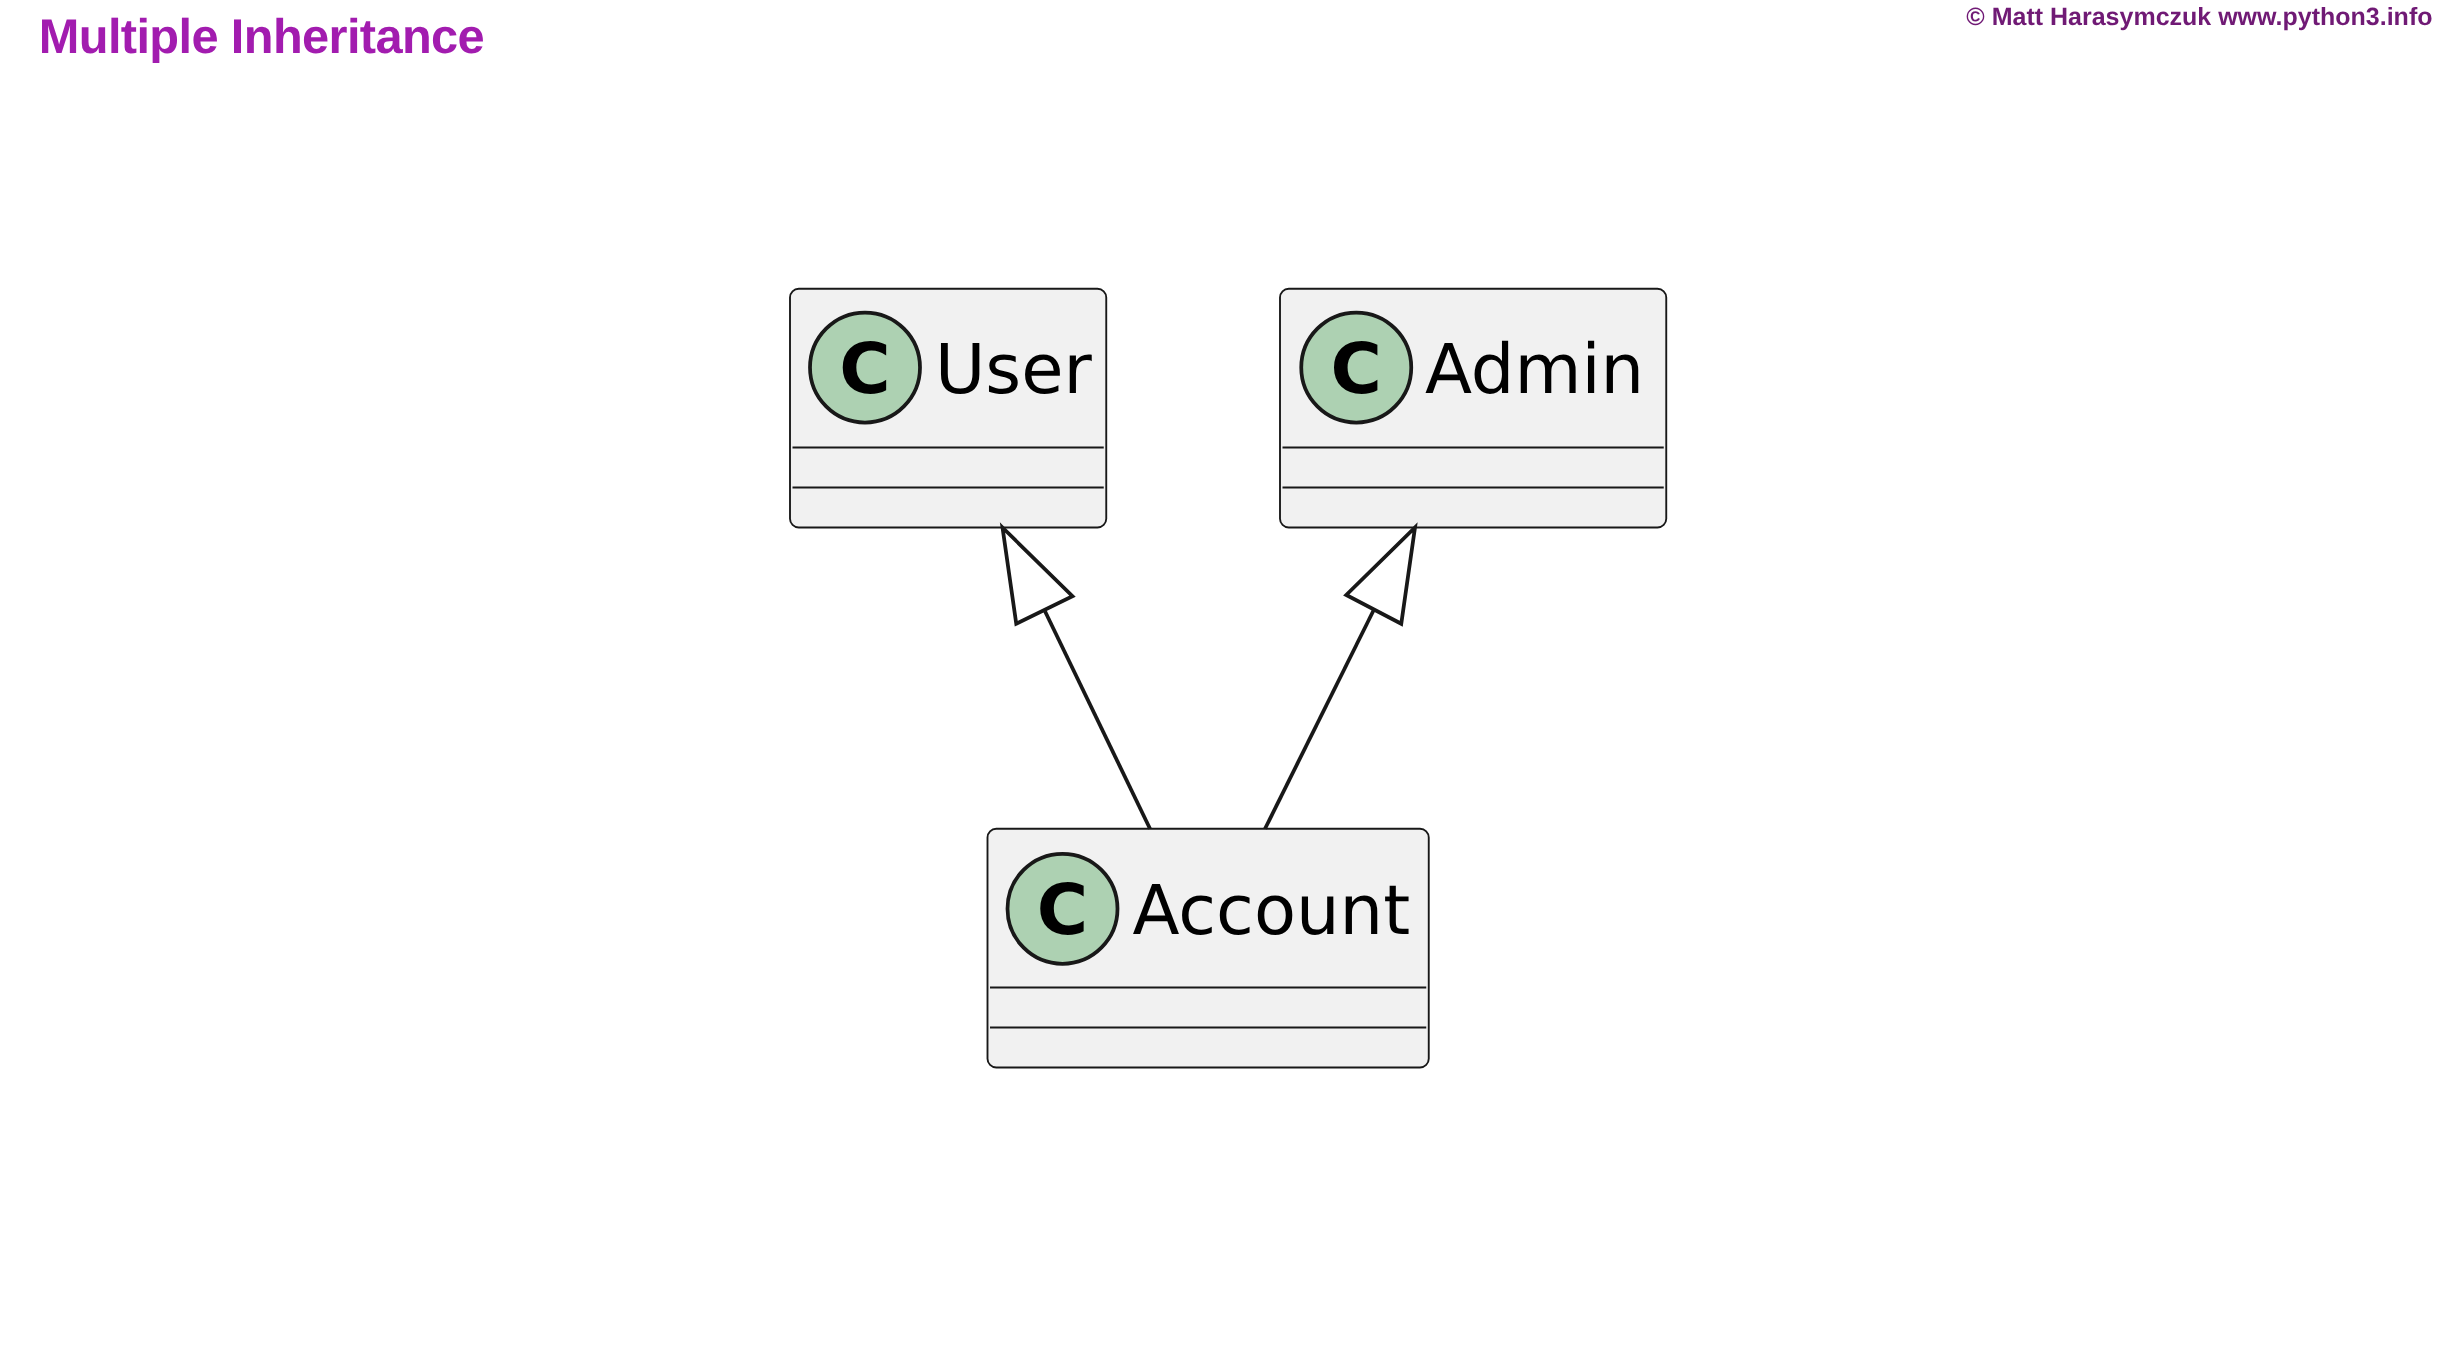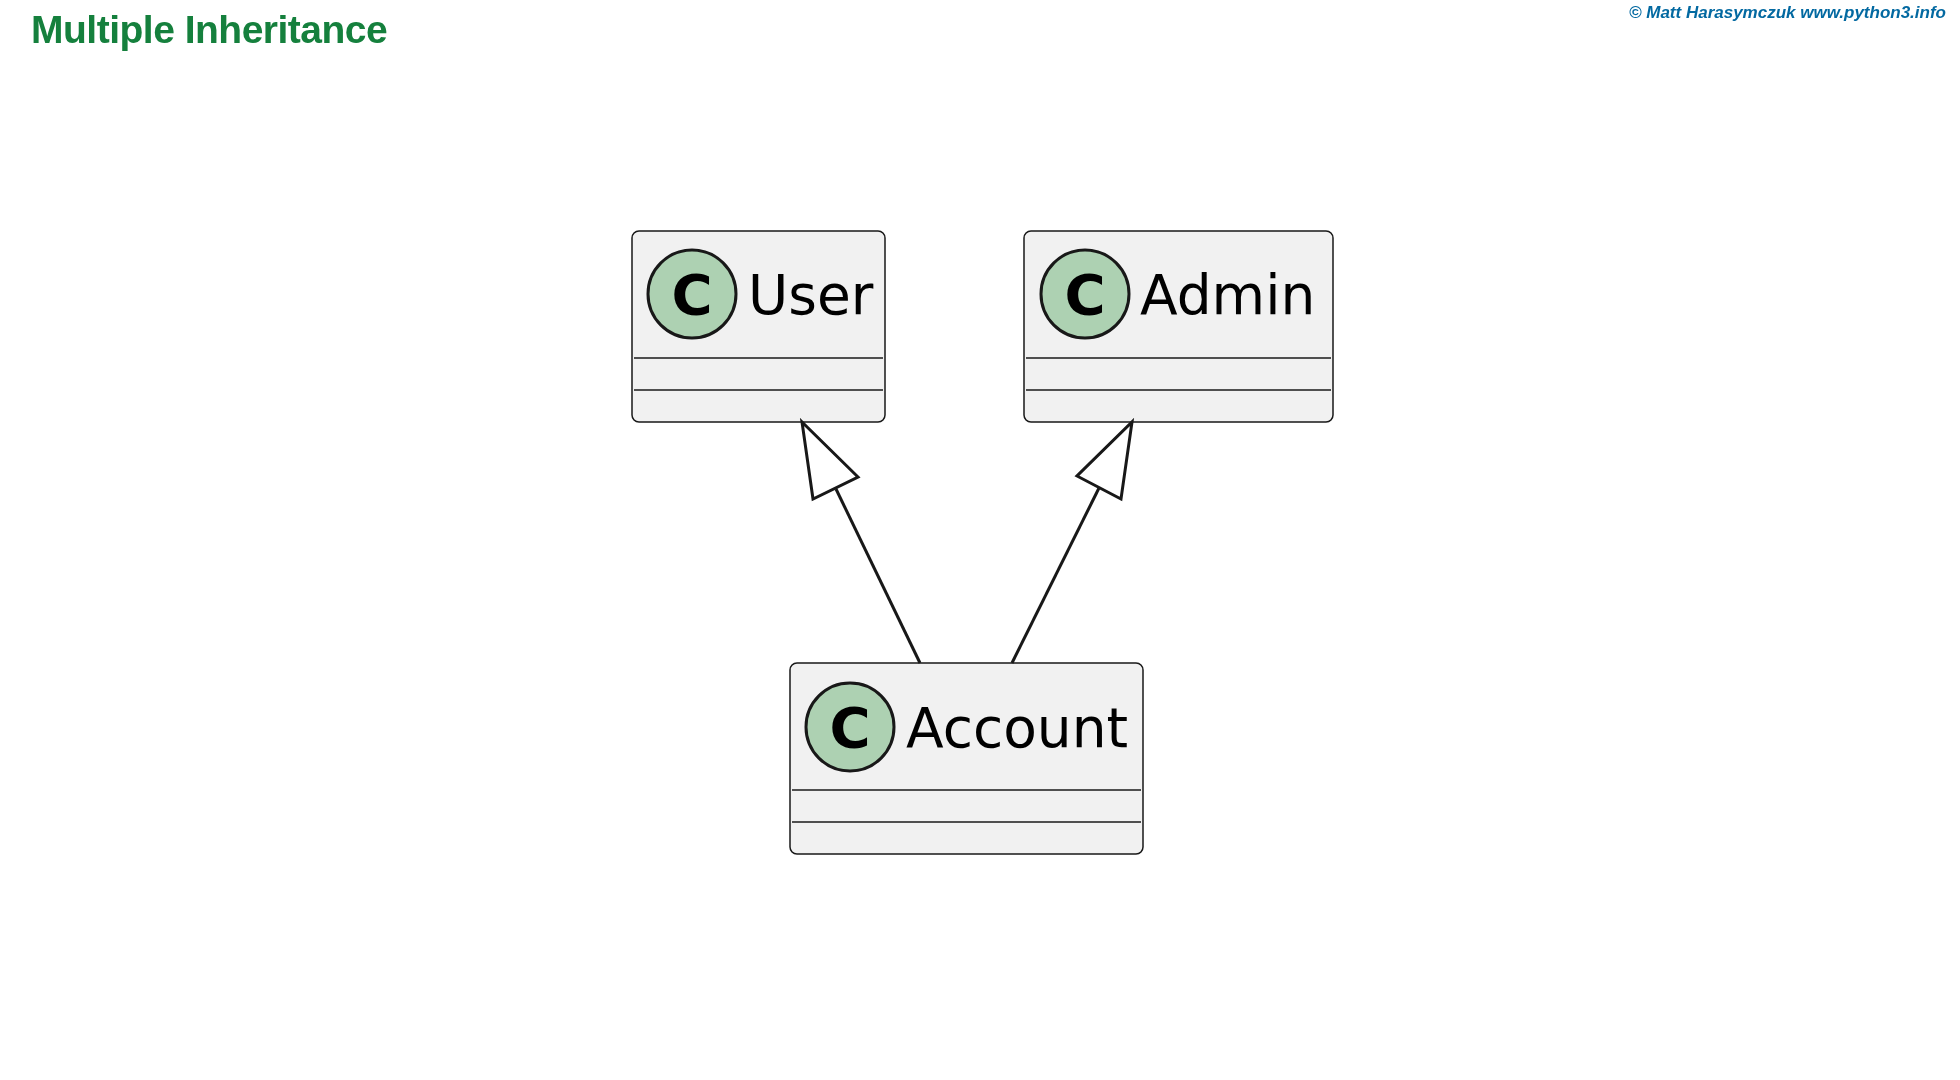--- a/index.html
+++ b/index.html
@@ -1,18 +1,18 @@
 <!DOCTYPE html>
 <html><head>
 <meta charset="utf-8">
 <style>
   html, body { margin:0; padding:0; background:#ffffff; }
   body { width:1960px; height:1080px; position:relative; overflow:hidden; }
-  .title { position:absolute; left:31px; top:8px; font-family:"Liberation Sans", sans-serif; font-weight:bold; font-size:39px; color:#15803d; letter-spacing:-0.5px; }
-  .copyright { position:absolute; right:14px; top:3px; font-family:"Liberation Sans", sans-serif; font-weight:bold; font-size:17px; color:#0369a1;font-style:italic; }
+  .title { position:absolute; left:31px; top:8px; font-family:"Liberation Sans", sans-serif; font-weight:bold; font-size:39px; color:#a21caf; letter-spacing:-0.5px; }
+  .copyright { position:absolute; right:14px; top:3px; font-family:"Liberation Sans", sans-serif; font-weight:bold; font-size:20px; color:#701a75; }
   svg { position:absolute; left:0; top:0; }
   .cls-name { font-family:"DejaVu Sans", sans-serif; font-size:55px; fill:#000; }
   .cls-glyph { font-family:"DejaVu Sans", sans-serif; font-weight:bold; font-size:56px; fill:#000; }
 </style>
 </head>
 <body>
 
 <div class="title">Multiple Inheritance</div>
 <div class="copyright">© Matt Harasymczuk www.python3.info</div>
 

